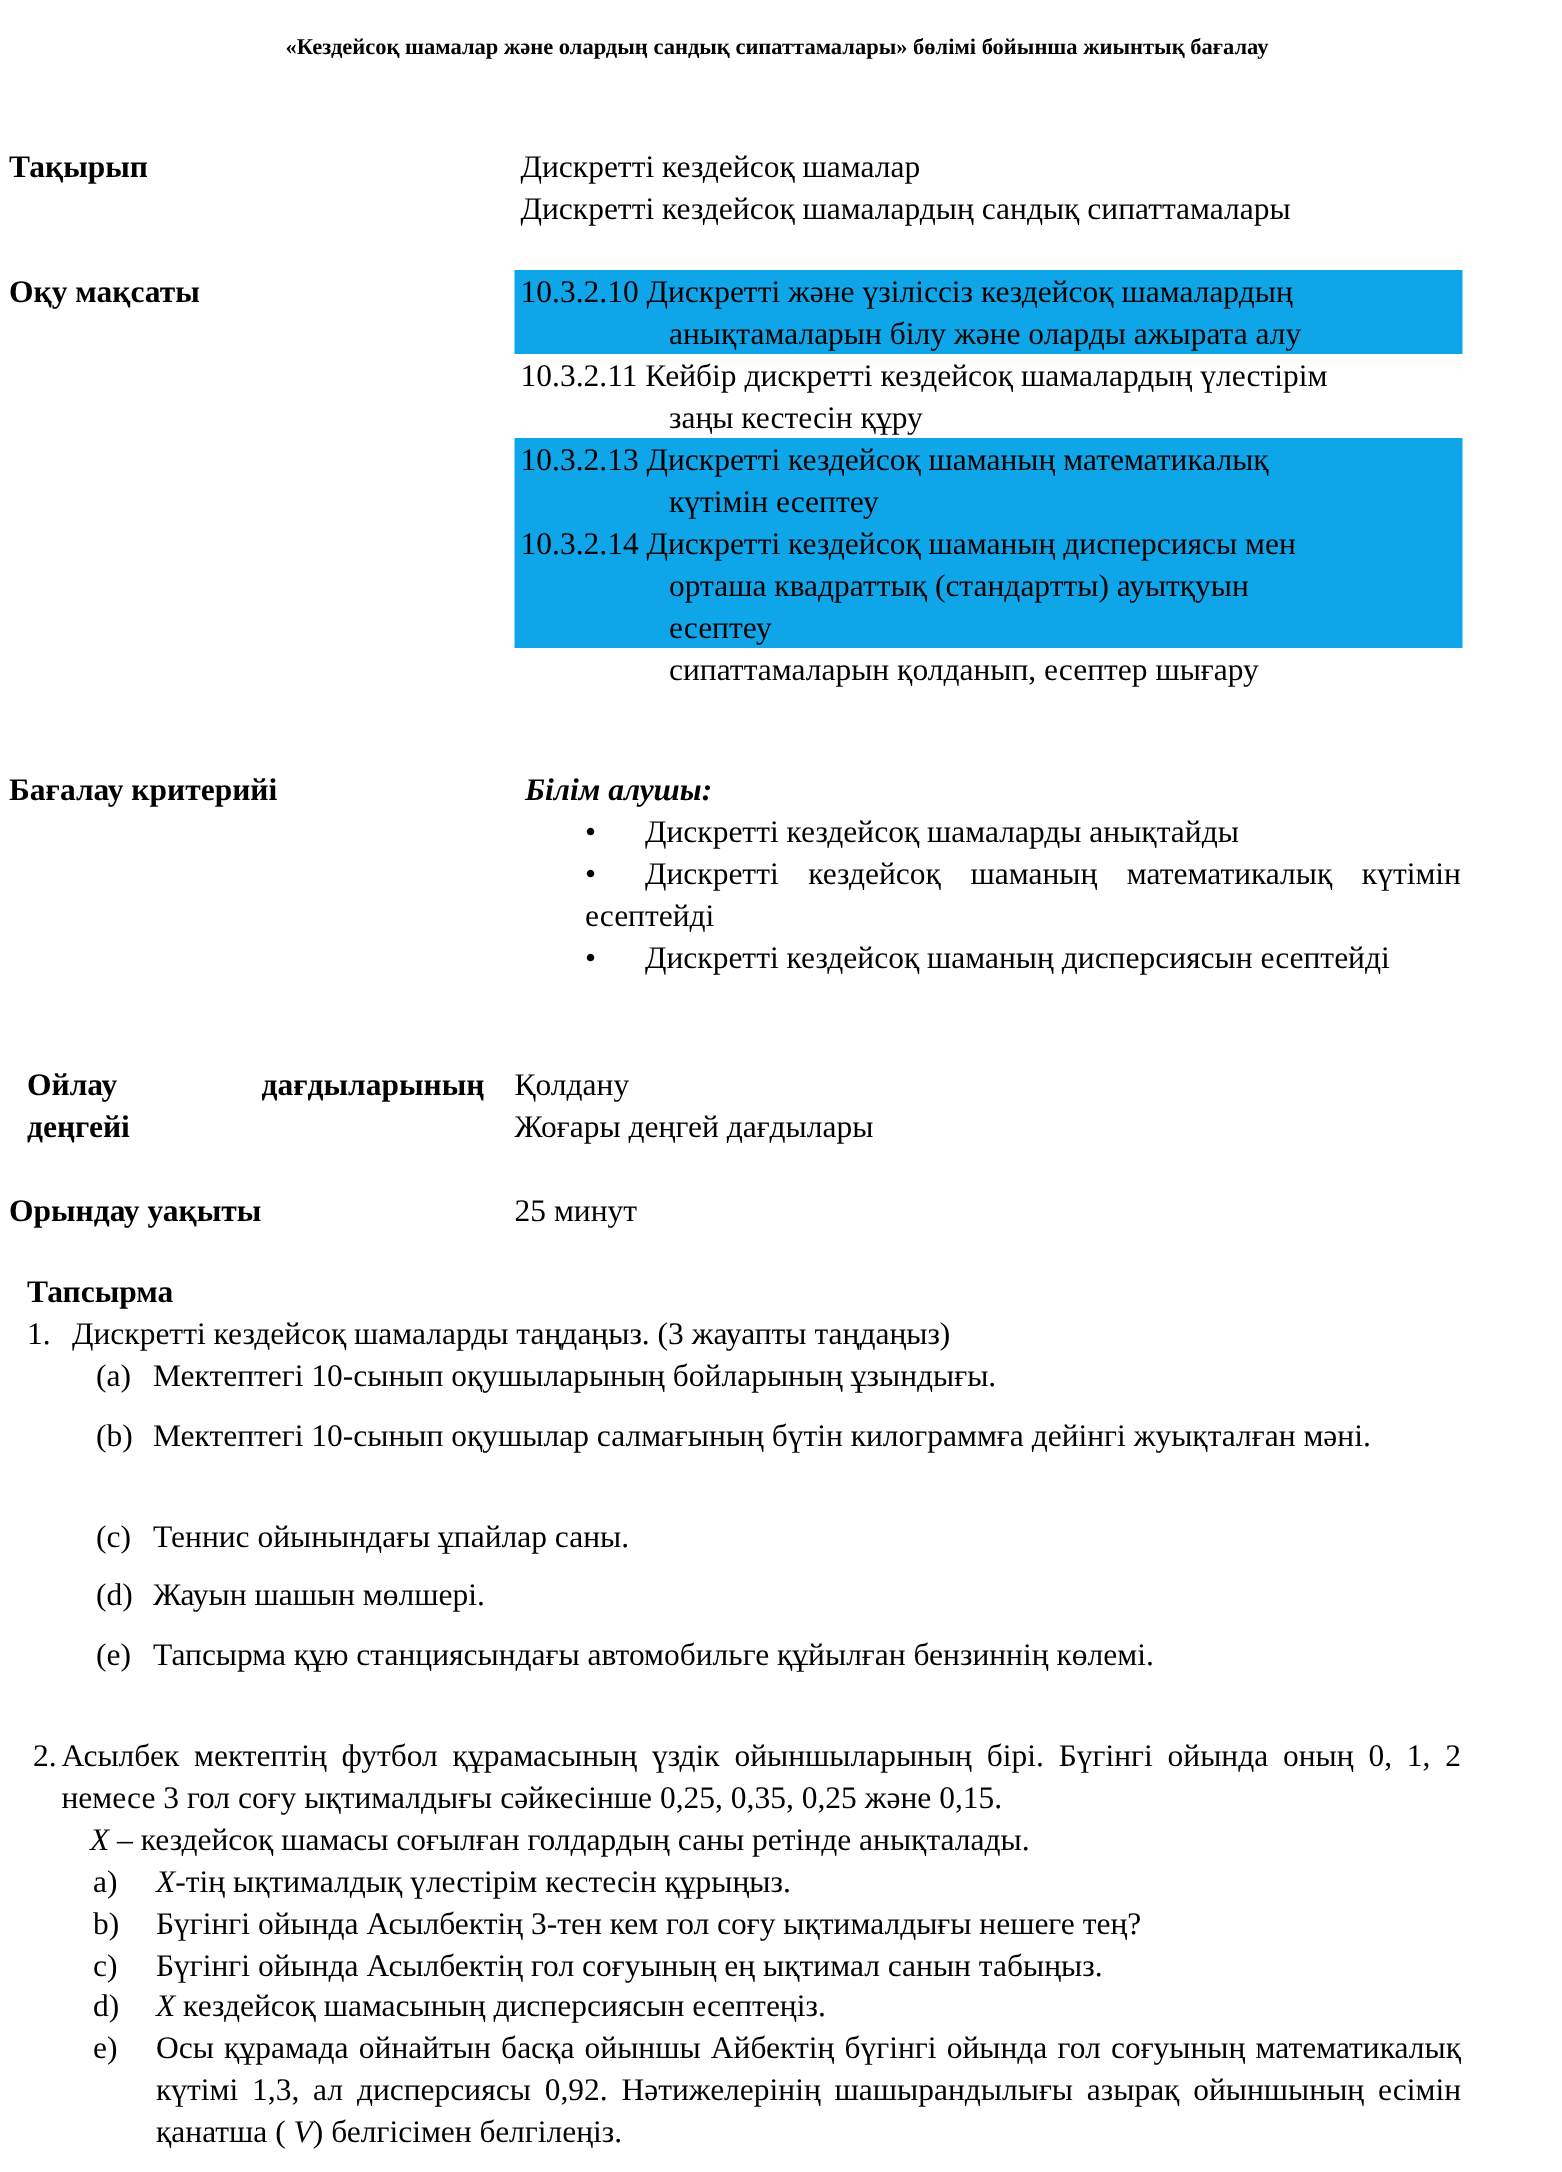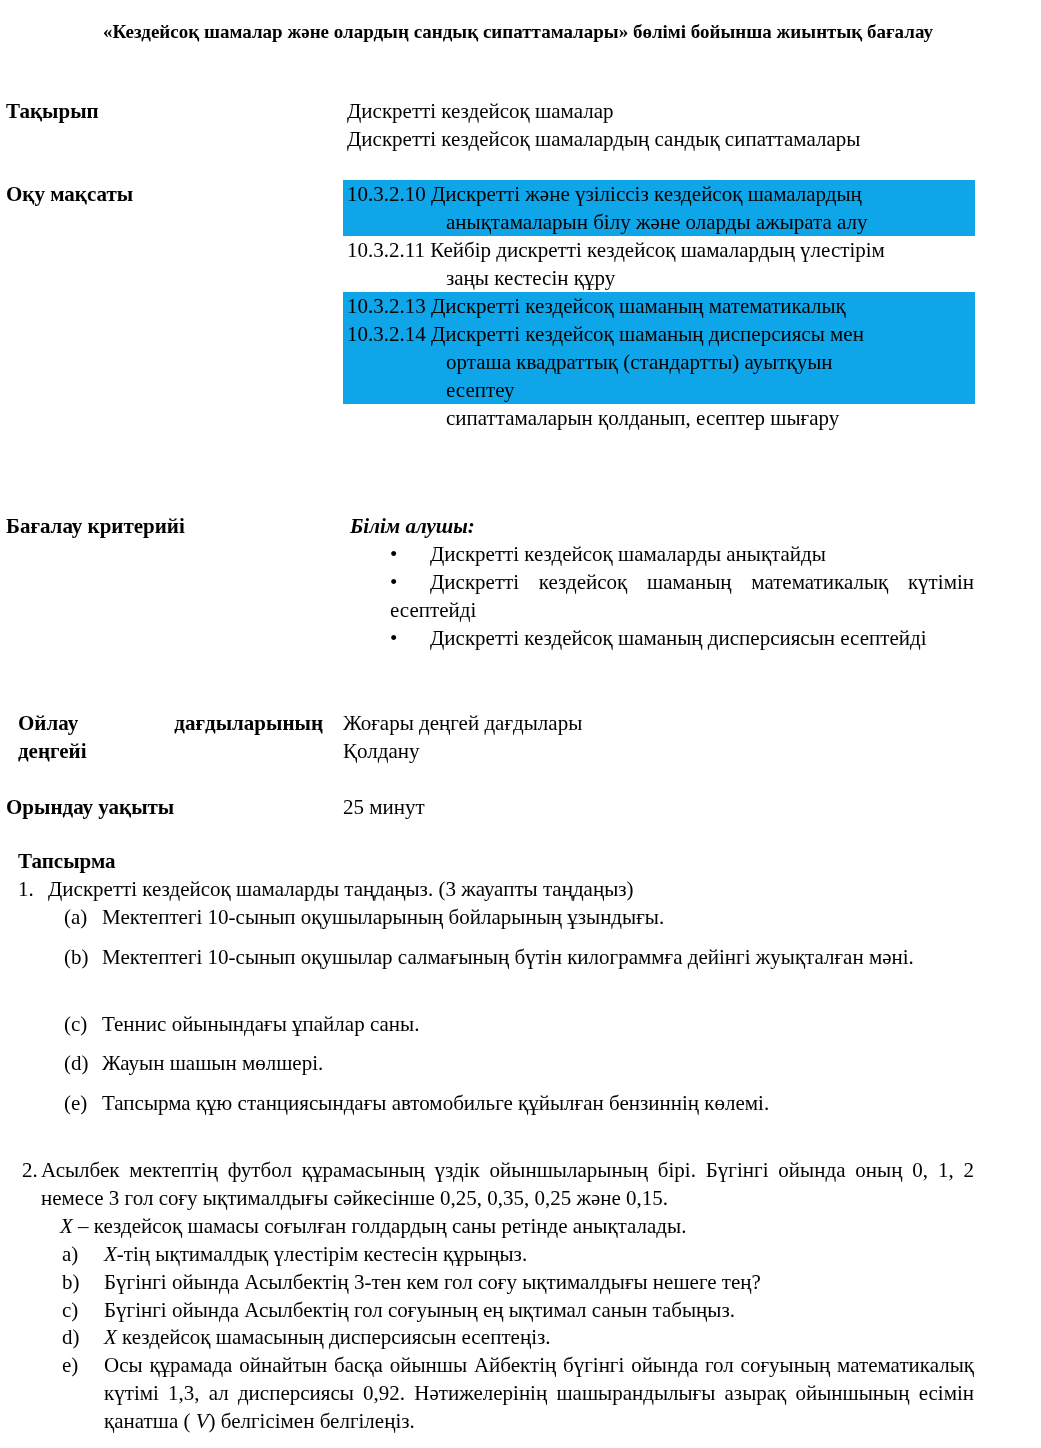--- a/index.html
+++ b/index.html
@@ -4,21 +4,21 @@
 <style>
   html, body { margin: 0; padding: 0; background: #ffffff; }
   body {
     width: 1041px; height: 1448px; overflow: hidden; position: relative;
     font-family: "Liberation Serif", "DejaVu Serif", serif;
     color: #000; font-size: 21px; line-height: 28px;
   }
   .abs { position: absolute; }
   .title {
     left: 18px; width: 1000px; top: 18px; text-align: center;
-    font-weight: bold; font-size: 19px; line-height: 28px;
+    font-weight: bold; font-size: 15px; line-height: 28px;
   }
   .label { left: 6px; font-weight: bold; }
   .val { left: 347px; }
   .obj-wrap { left: 343px; top: 180px; width: 632px; }
   .obj { position: relative; padding-left: 4px; }
   .obj.shade { background: #0ea5e9; }
   .obj .line2 { padding-left: 99px; }
   .crit-head { left: 350px; top: 512px; font-weight: bold; font-style: italic; }
   .bullets { left: 390px; top: 540px; width: 584px; }
   .bullet { text-align: justify; text-align-last: left; }
@@ -60,20 +60,21 @@
     <div class="obj shade">
       <div><span>10.3.2.10</span> <span>Дискретті және үзіліссіз кездейсоқ шамалардың</span></div>
       <div class="line2">анықтамаларын білу және оларды ажырата алу</div>
     </div>
     <div class="obj">
       <div><span>10.3.2.11</span> <span>Кейбір дискретті кездейсоқ шамалардың үлестірім</span></div>
       <div class="line2">заңы кестесін құру</div>
     </div>
     <div class="obj shade">
       <div><span>10.3.2.13</span> <span>Дискретті кездейсоқ шаманың математикалық</span></div>
+      <div class="line2">күтімін есептеу</div>
     </div>
     <div class="obj shade">
       <div><span>10.3.2.14</span> <span>Дискретті кездейсоқ шаманың дисперсиясы мен</span></div>
       <div class="line2">орташа квадраттық (стандартты) ауытқуын</div>
       <div class="line2">есептеу</div>
     </div>
     <div class="obj">
       <div class="line2">сипаттамаларын қолданып, есептер шығару</div>
     </div>
   </div>
@@ -87,22 +88,22 @@
   </div>
 
   <div class="abs think-label">
     <div class="row1">
         <span>Ойлау</span>
         <span>дағдыларының</span>
       </div>
     <div>деңгейі</div>
   </div>
   <div class="abs" style="left:343px; top:709px;">
+    <div>Қолдану</div>
     <div>Жоғары деңгей дағдылары</div>
-    <div>Қолдану</div>
   </div>
 
   <div class="abs label" style="top:793px;">Орындау уақыты</div>
   <div class="abs" style="left:343px; top:793px;">25 минут</div>
 
   <div class="abs task-h">Тапсырма</div>
 
   <div class="abs q" style="top:875px;">
     <span class="num">1.</span>
     <div class="txt">Дискретті кездейсоқ шамаларды таңдаңыз. (3 жауапты таңдаңыз)</div>

